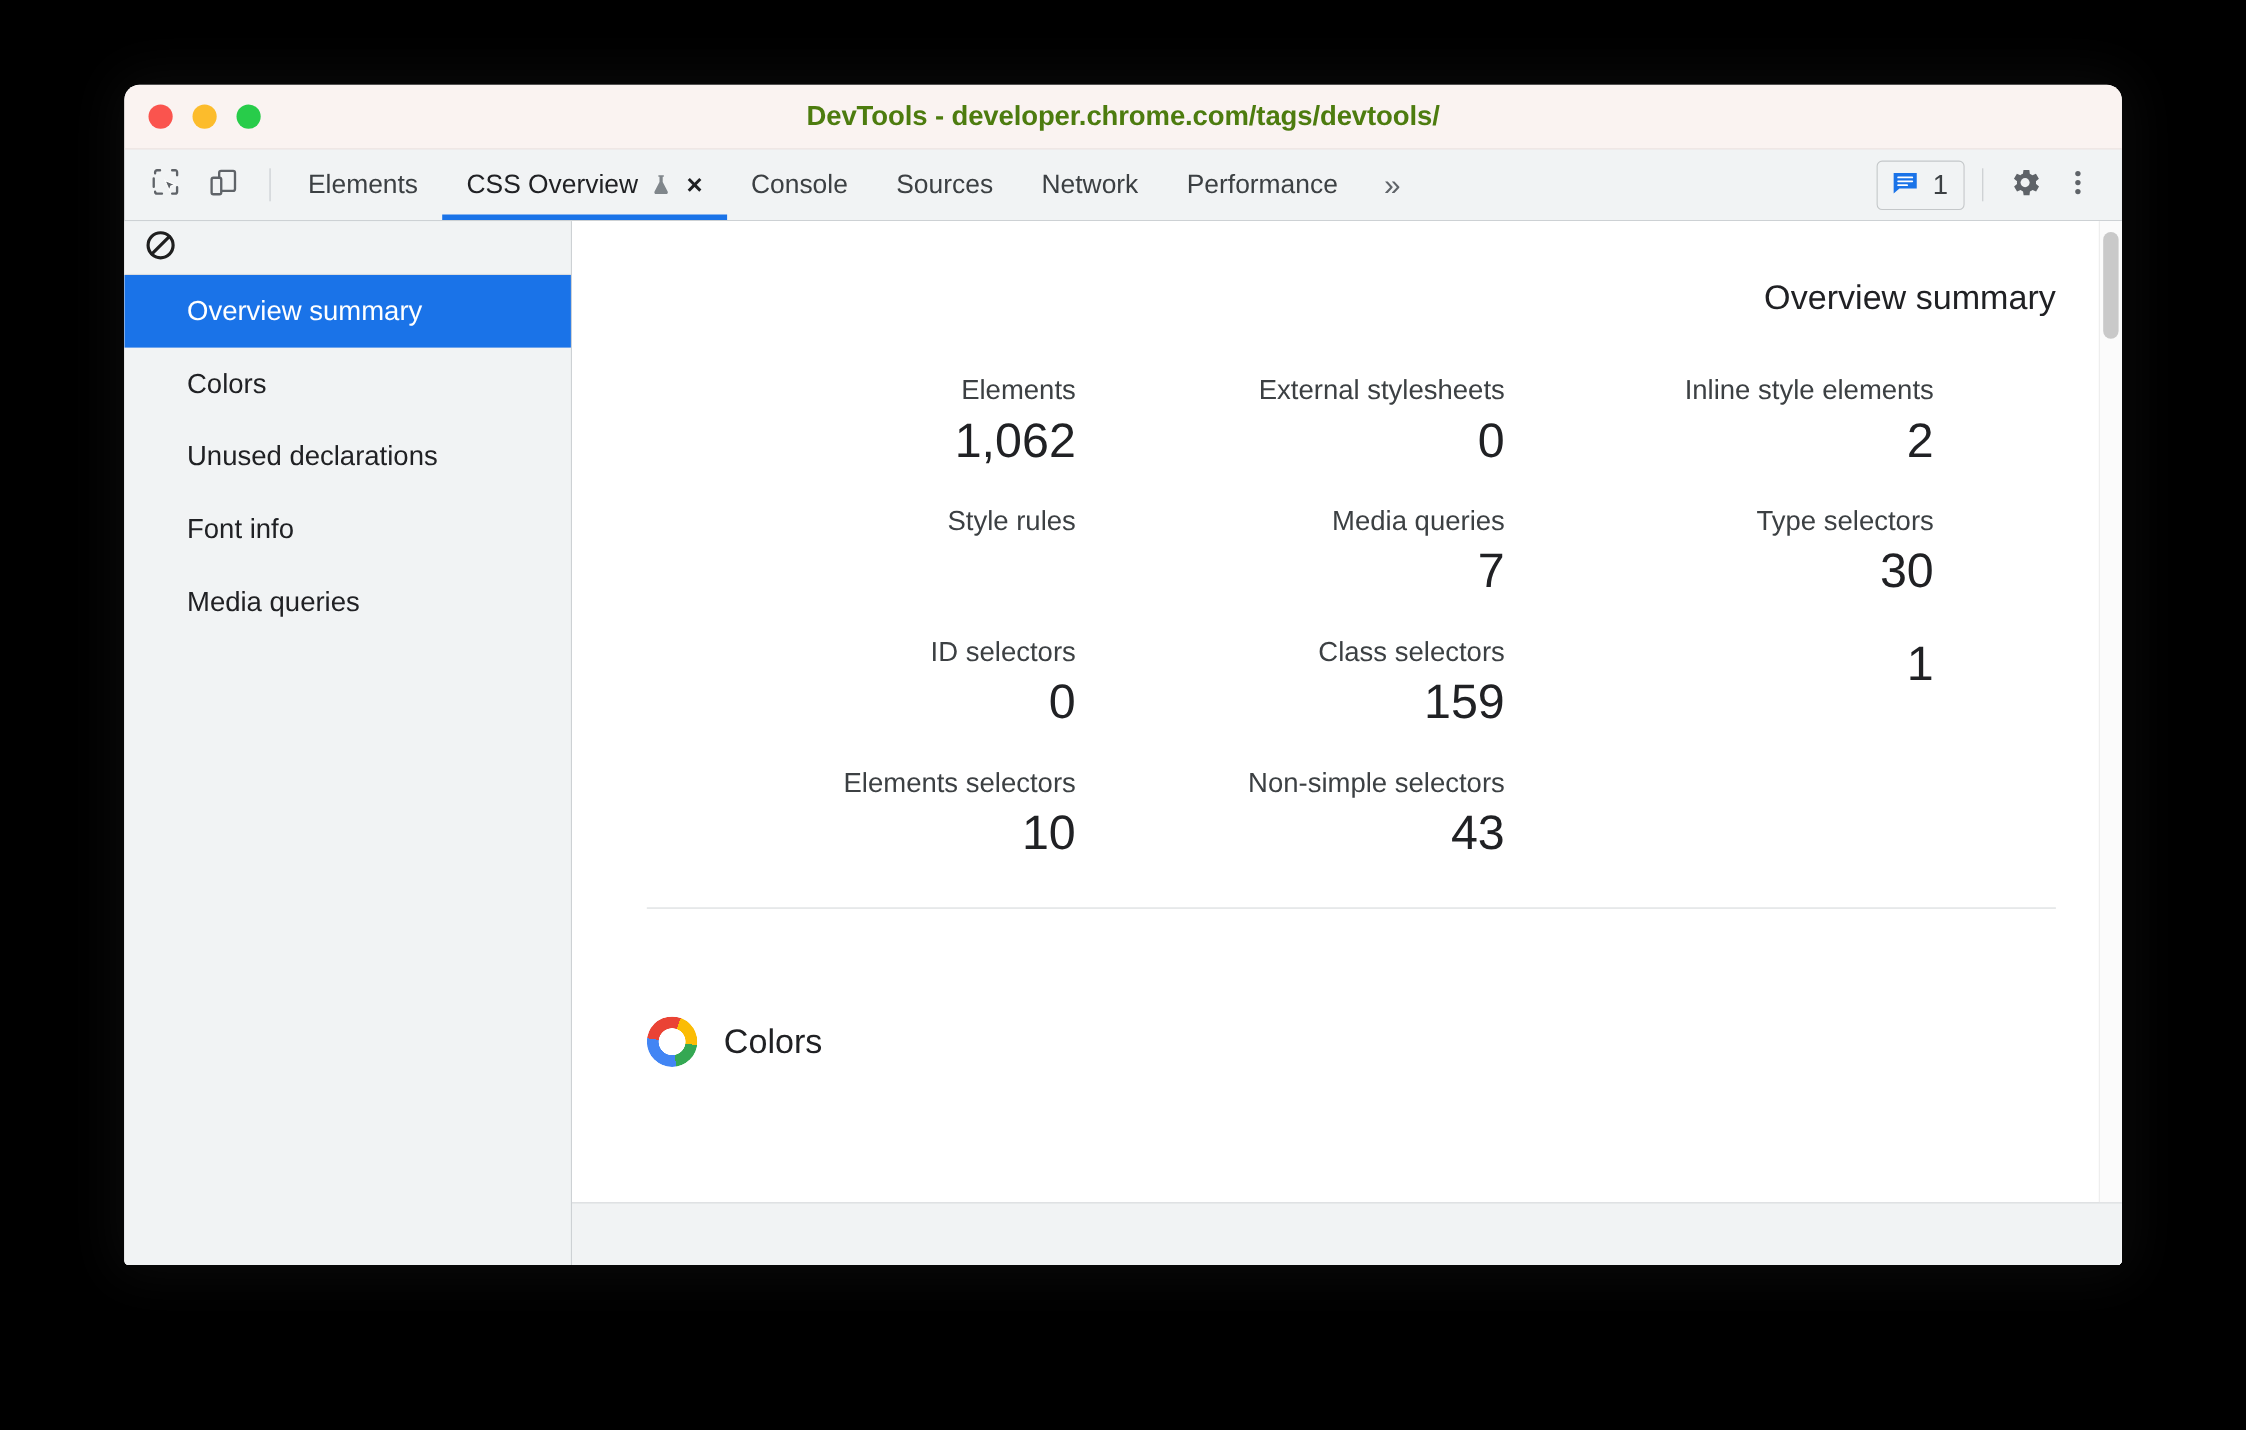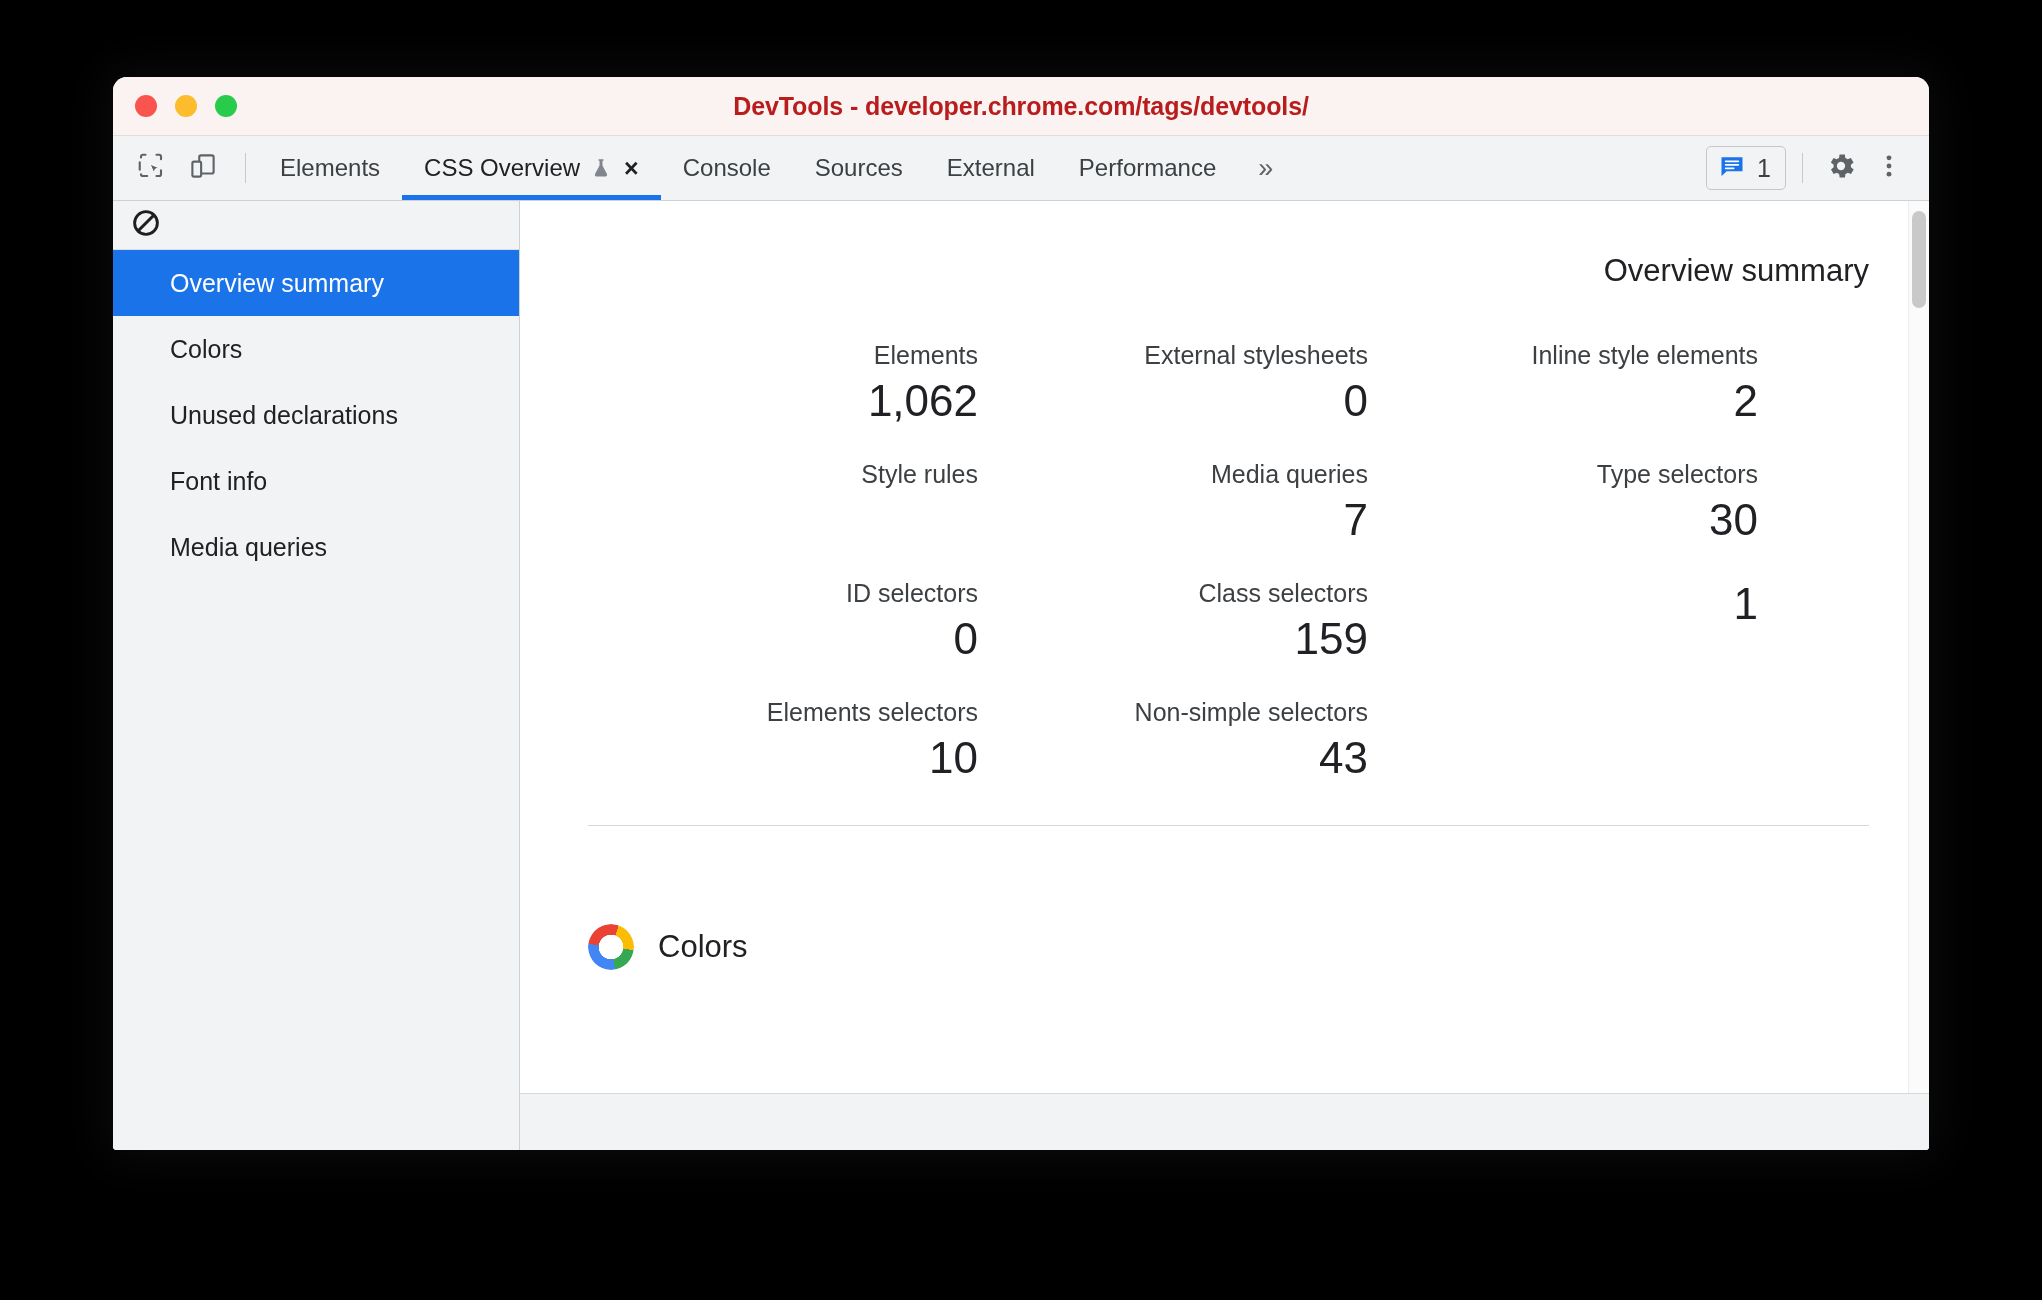--- a/index.html
+++ b/index.html
@@ -59,21 +59,21 @@
   .light.red    { background: #fa544e; }
   .light.yellow { background: #fcbc2c; }
   .light.green  { background: #28cc4a; }
 
   .title-text {
     position: absolute;
     left: 0; right: 0;
     text-align: center;
     font-size: 25px;
     font-weight: bold;
-    color: #b91c1c;
+    color: #4d7c0f;
     letter-spacing: -0.1px;
     pointer-events: none;
   }
 
   
   .tabbar {
     height: 64px;
     min-height: 64px;
     background: #f1f3f4;
     border-bottom: 1px solid #cdd1d4;
@@ -363,21 +363,21 @@
           </span>
           <span class="tab-close">×</span>
         </div>
         <div class="tab">
           <span>Console</span>
         </div>
         <div class="tab">
           <span>Sources</span>
         </div>
         <div class="tab">
-          <span>External</span>
+          <span>Network</span>
         </div>
         <div class="tab">
           <span>Performance</span>
         </div>
         <div class="overflow-btn">
           <span>»</span>
         </div>
       </div>
 
       <div class="tb-right">

